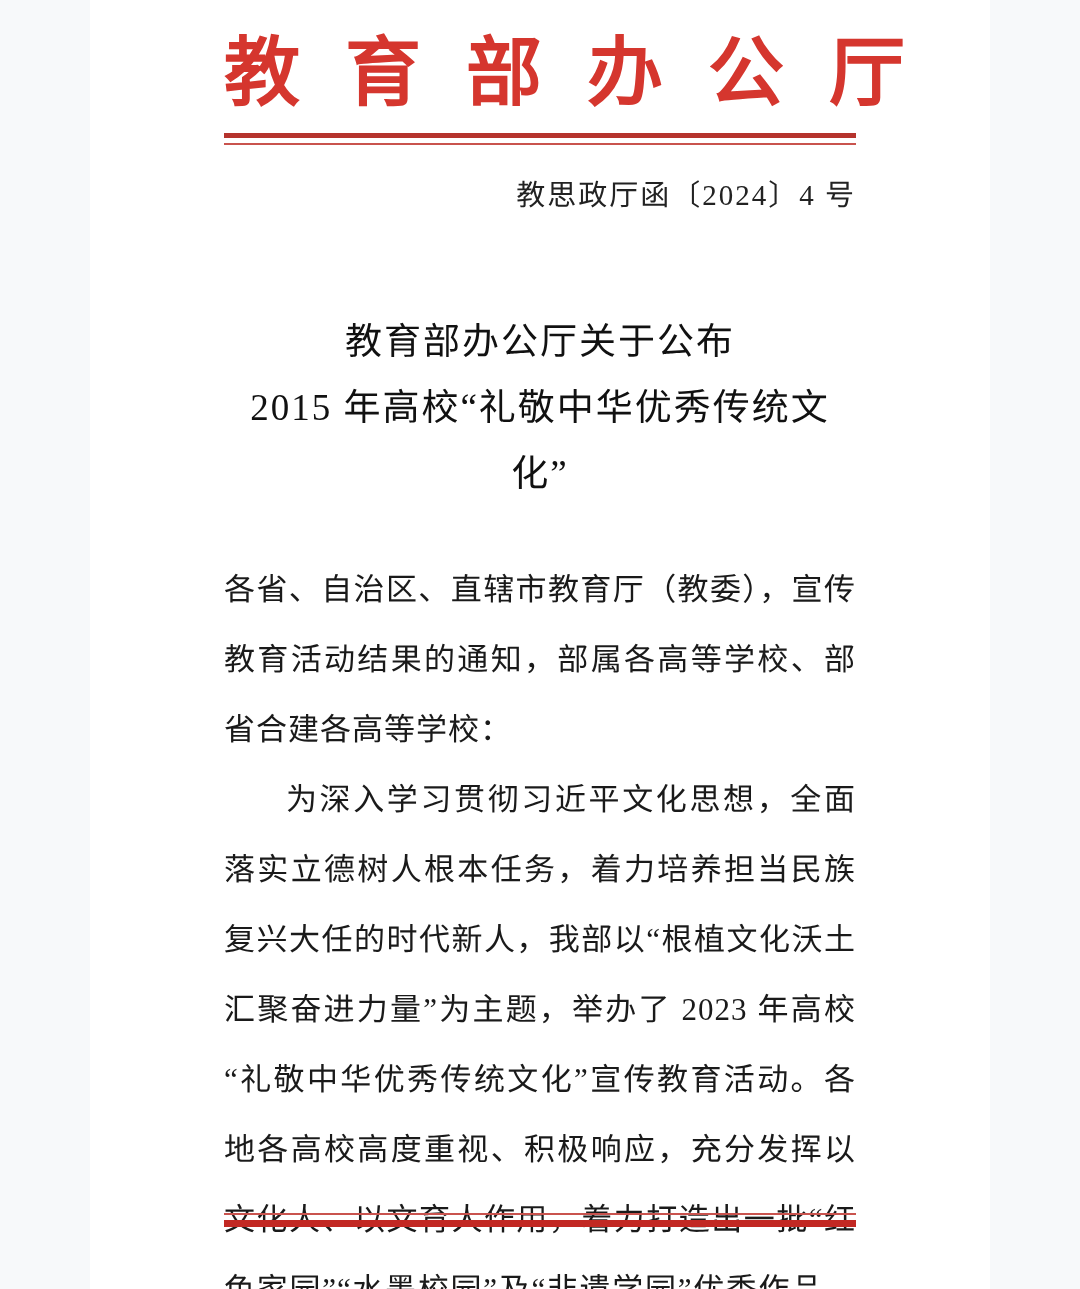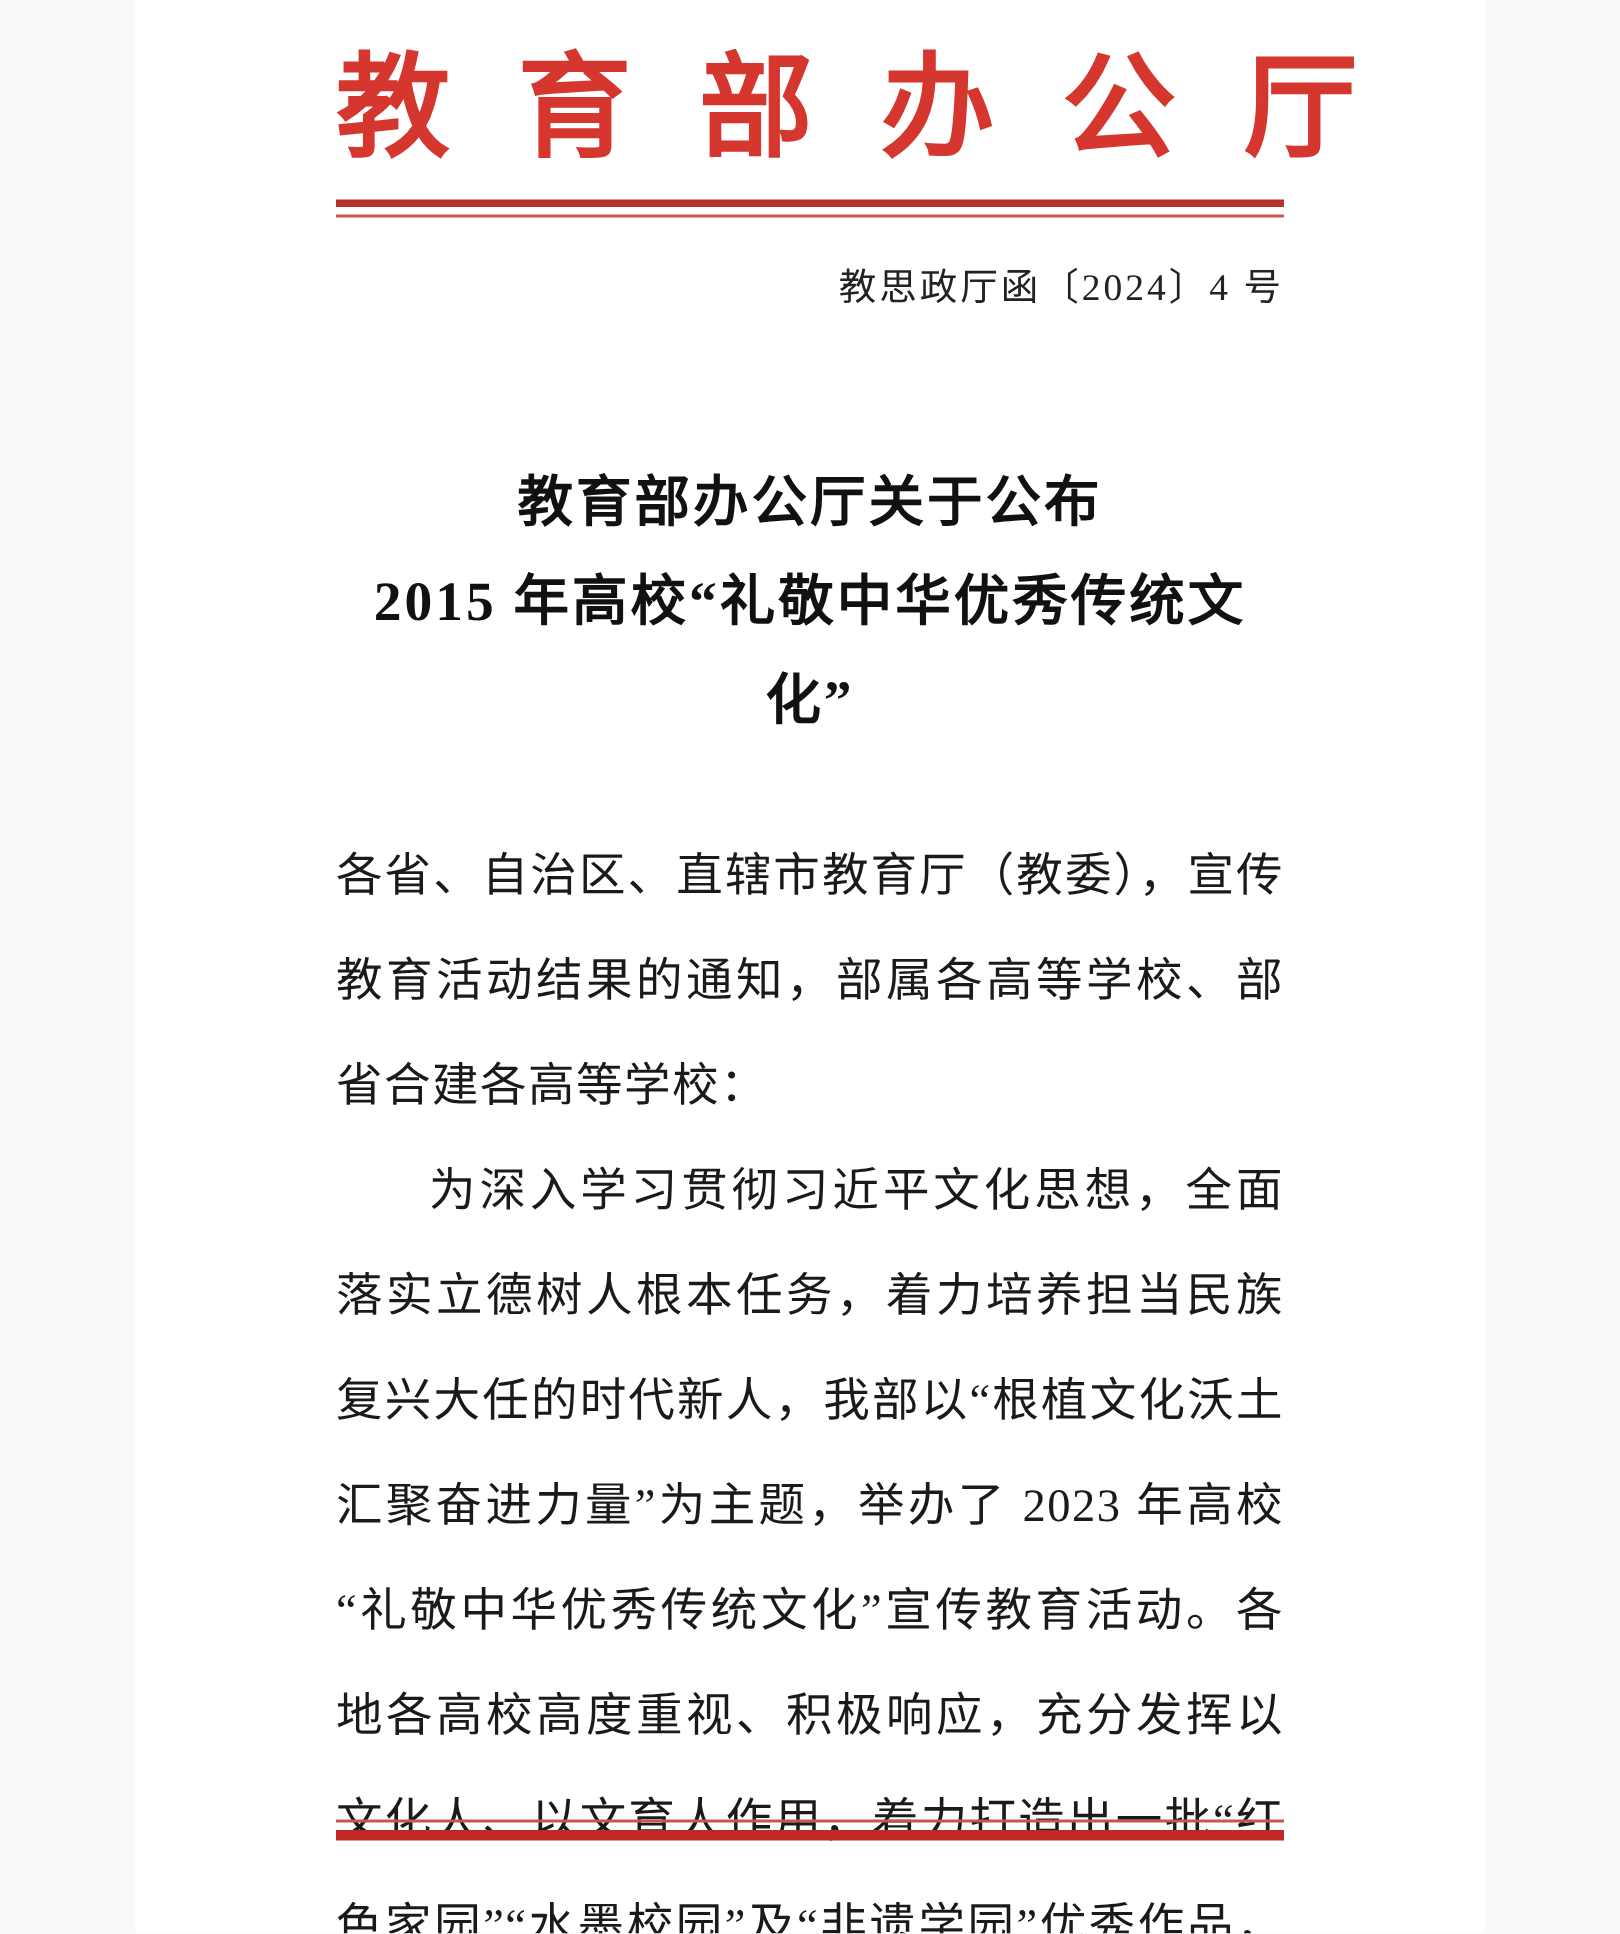--- a/index.html
+++ b/index.html
@@ -46,31 +46,31 @@
   }
   .rule-top-thin {
     margin-top: 5px;
     height: 2px;
     background: #c9534e;
   }
 
   .doc-number {
     margin-top: 26px;
     text-align: right;
-    font-size: 25px;
+    font-size: 29px;
     color: #222222;
     letter-spacing: 2px;
   }
 
   
   .doc-title {
     margin-top: 96px;
     text-align: center;
     color: #111111;
-    font-weight: bold;
+    font-weight: normal;
   }
   .doc-title .title-line {
     font-size: 37px;
     line-height: 66px;
     letter-spacing: 2px;
   }
 
   
   .doc-body {
     margin-top: 48px;

